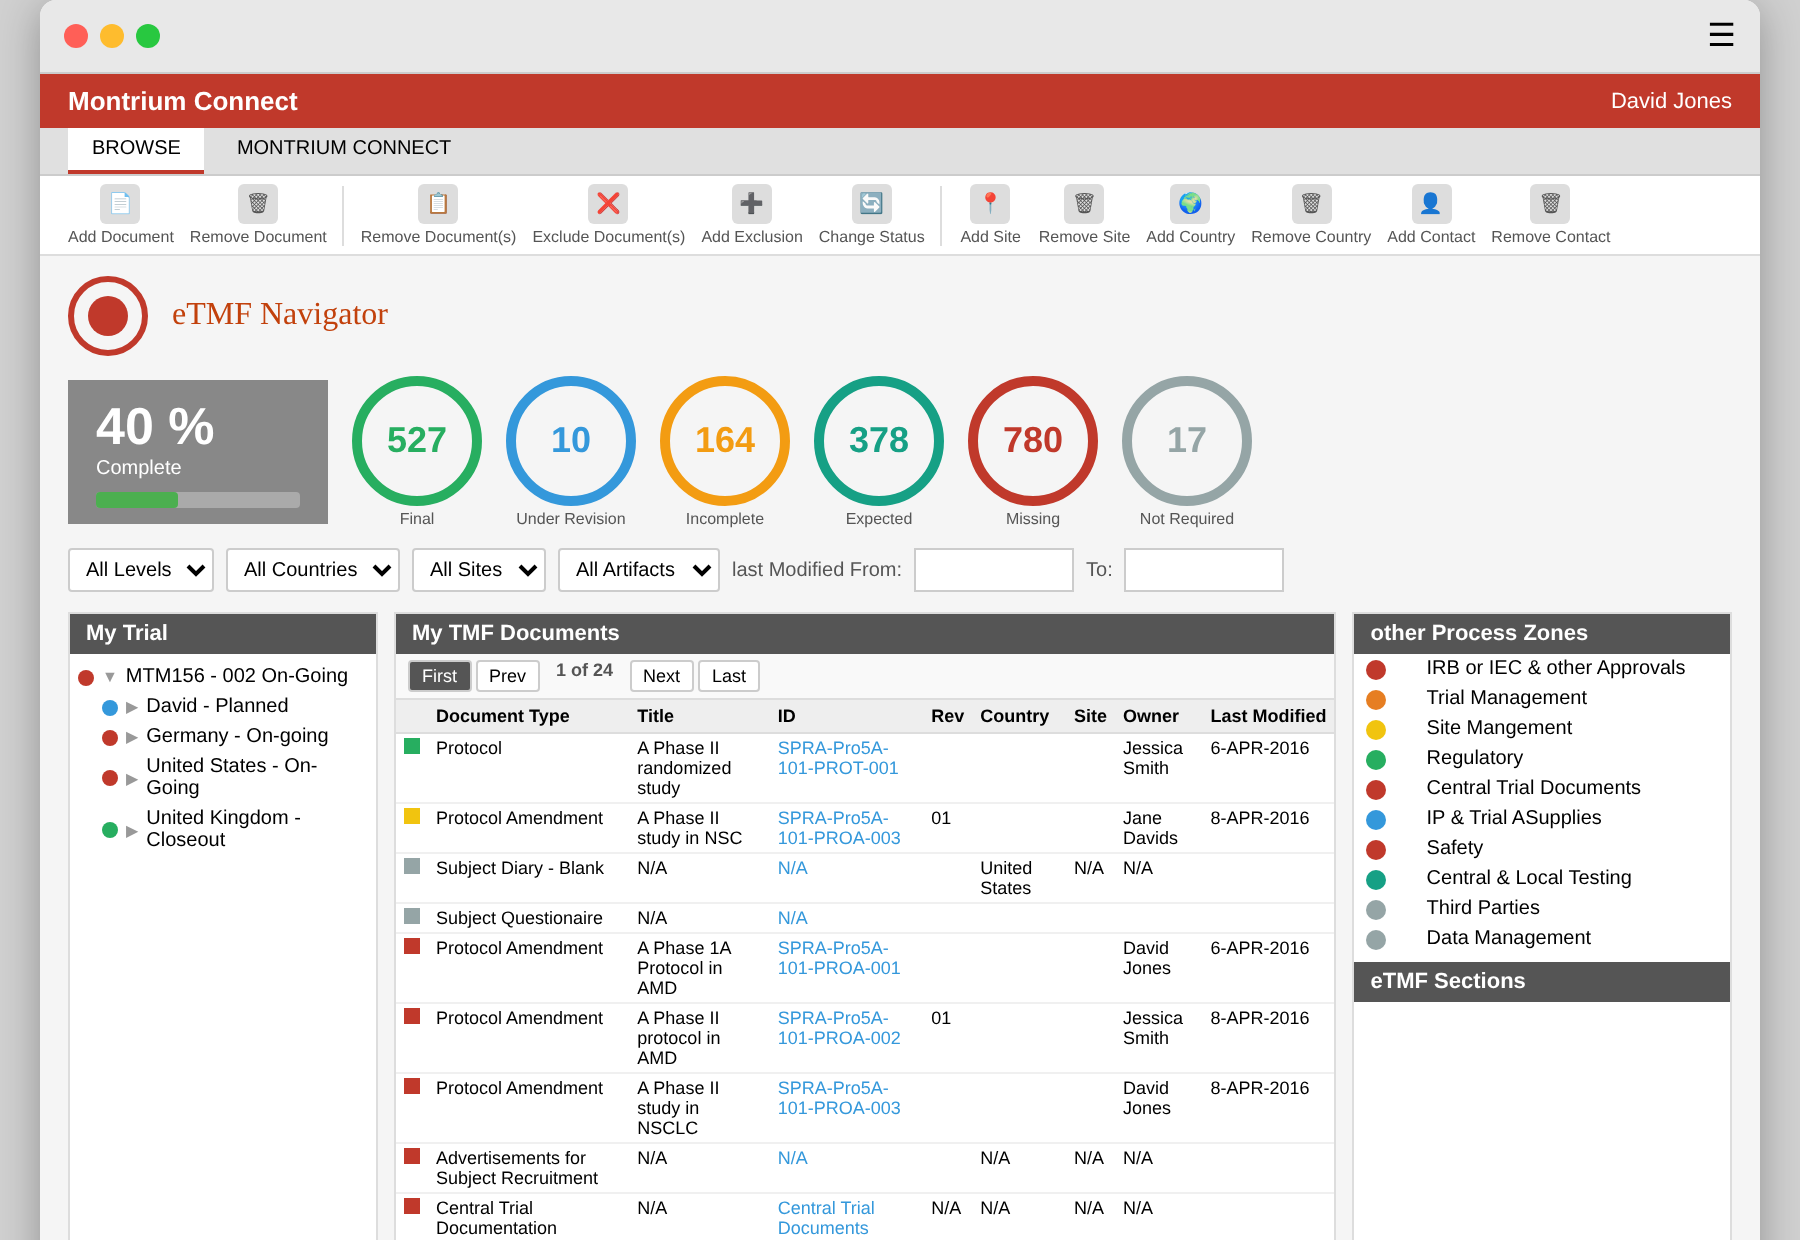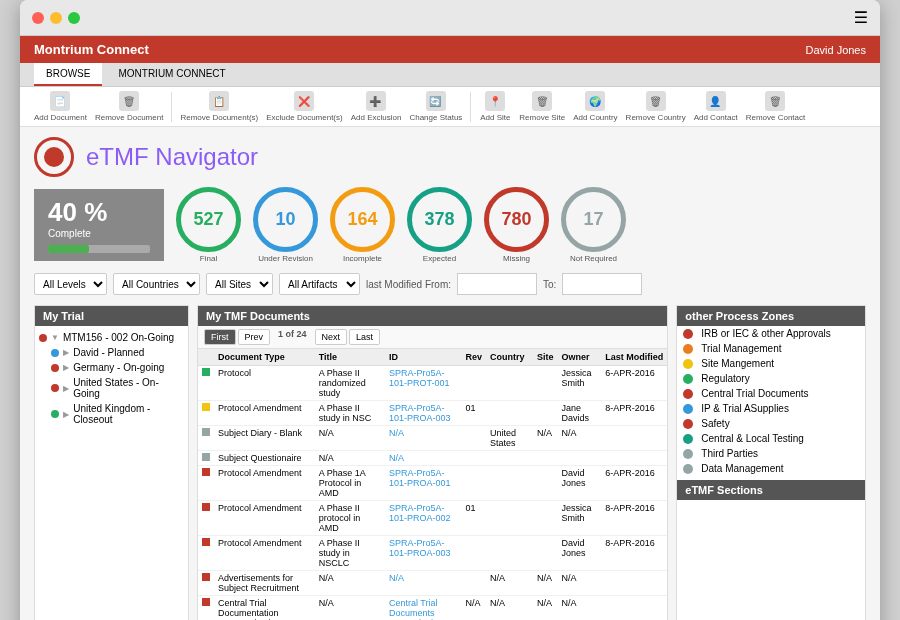--- a/index.html
+++ b/index.html
@@ -31,21 +31,21 @@
     .toolbar-btn .icon { width: 20px; height: 20px; background: #ddd; border-radius: 3px; display: flex; align-items: center; justify-content: center; font-size: 10px; }
     .toolbar-separator { width: 1px; height: 30px; background: #ddd; }
     
     
     .main-content { background: #f5f5f5; padding: 10px 14px; }
     
     
     .navigator-header { display: flex; align-items: center; gap: 12px; margin-bottom: 10px; }
     .nav-logo { width: 40px; height: 40px; border-radius: 50%; border: 3px solid #c0392b; display: flex; align-items: center; justify-content: center; }
     .nav-logo-inner { width: 20px; height: 20px; border-radius: 50%; background: #c0392b; }
-    .nav-title { font-size: 24px; color: #8b5cf6; font-weight: 300; }
+    .nav-title { font-size: 16px; color: #c2410c; font-weight: 300; font-family: Liberation Serif, serif; }
     
     
     .stats-row { display: flex; align-items: center; gap: 12px; margin-bottom: 10px; }
     
     .complete-box { background: #888; color: white; padding: 8px 14px; width: 130px; min-height: 60px; }
     .complete-percent { font-size: 26px; font-weight: bold; }
     .complete-label { font-size: 10px; }
     .progress-bar { height: 8px; background: #aaa; margin-top: 6px; border-radius: 2px; }
     .progress-fill { height: 100%; background: #4caf50; border-radius: 2px; width: 40%; }
     
@@ -89,21 +89,21 @@
     .page-info { font-size: 9px; color: #555; }
     
     
     .doc-table { width: 100%; border-collapse: collapse; font-size: 9px; }
     .doc-table th { background: #eee; padding: 3px 4px; text-align: left; border-bottom: 1px solid #ddd; font-weight: bold; white-space: nowrap; }
     .doc-table td { padding: 2px 4px; border-bottom: 1px solid #f0f0f0; vertical-align: top; }
     .doc-link { color: #3498db; text-decoration: none; }
     
     
     .process-panel { flex: 1.2; }
-    .process-item { display: flex; align-items: center; gap: 8px; padding: 2px 6px; font-size: 10px; }
+    .process-item { display: flex; align-items: center; gap: 20px; padding: 2px 6px; font-size: 10px; }
     .process-dot { width: 10px; height: 10px; border-radius: 50%; flex-shrink: 0; }
     
     .sections-header { background: #555; color: white; padding: 4px 8px; font-size: 11px; font-weight: bold; margin-top: 4px; }
   </style>
 </head>
 <body>
 
 <div class="window">
 
   <div class="title-bar">

